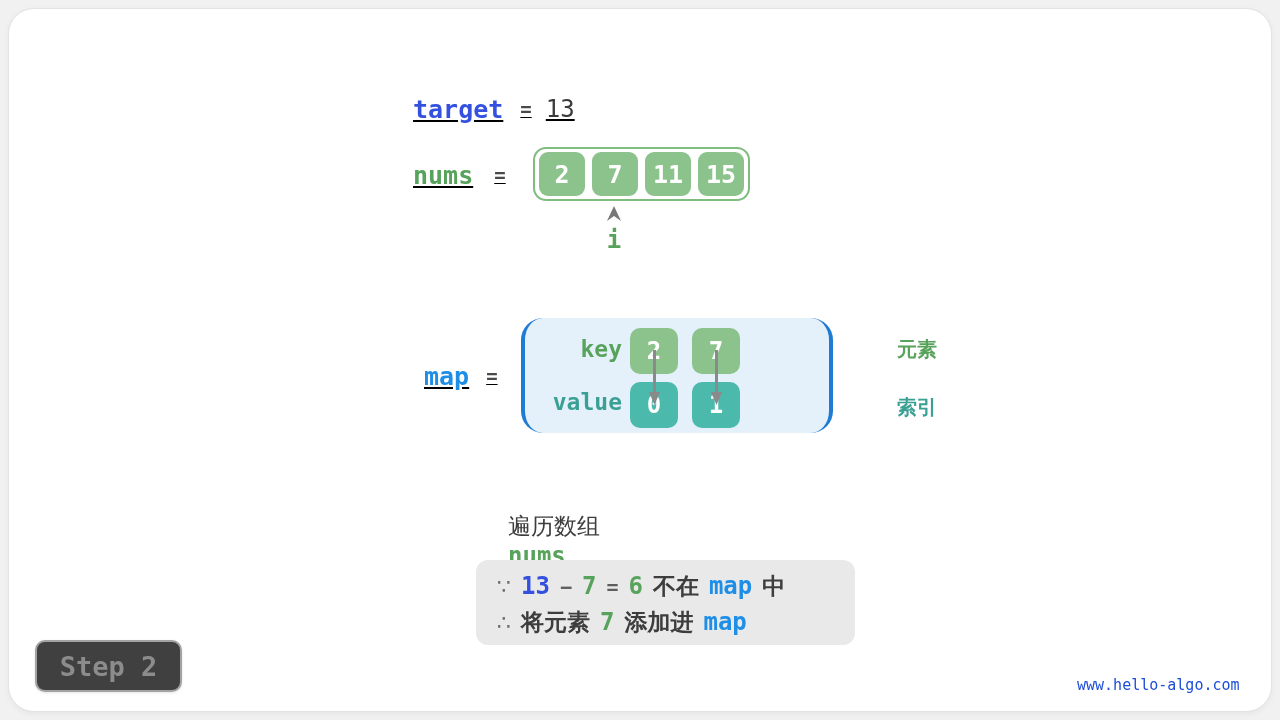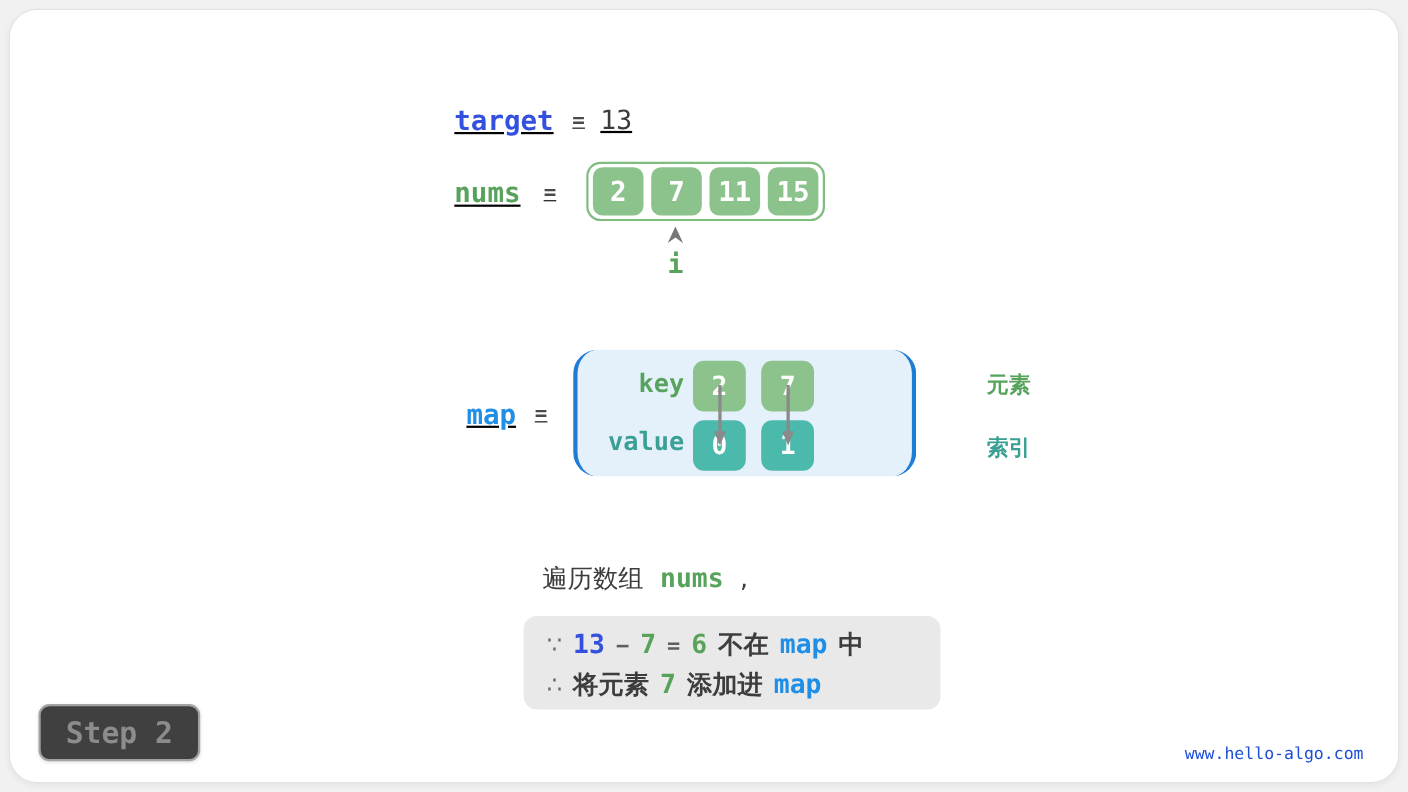--- a/index.html
+++ b/index.html
@@ -12,21 +12,21 @@
   .stage { position: relative; width: 1280px; height: 720px; }
 
   .card {
     position: absolute; left: 8px; top: 8px; width: 1264px; height: 704px;
     background: #FFFFFF; border: 1px solid #E3E3E3; border-radius: 26px;
     box-shadow: 0 2px 6px rgba(0,0,0,0.05);
   }
 
   .abs { position: absolute; }
   .row { display: flex; align-items: center; text-decoration: underline; }
-  .baseline-row { display: flex; align-items: baseline; }
+  .baseline-row { display: flex; align-items: baseline; flex-direction: column; }
 
   .code-label { font-family: "DejaVu Sans Mono", monospace; font-weight: bold; font-size: 25px; }
   .c-accent-blue { color: var(--accent_blue, #3351DE); }
   .c-code-blue  { color: var(--code_blue, #1E8EE6); }
   .c-green      { color: var(--green_text, #58A35C); }
   .c-teal       { color: var(--teal_text, #3AA094); }
 
   .eq-sign {
     font-family: "DejaVu Sans Mono", monospace; font-weight: bold;
     font-size: 19px; color: #4A4A4A;

